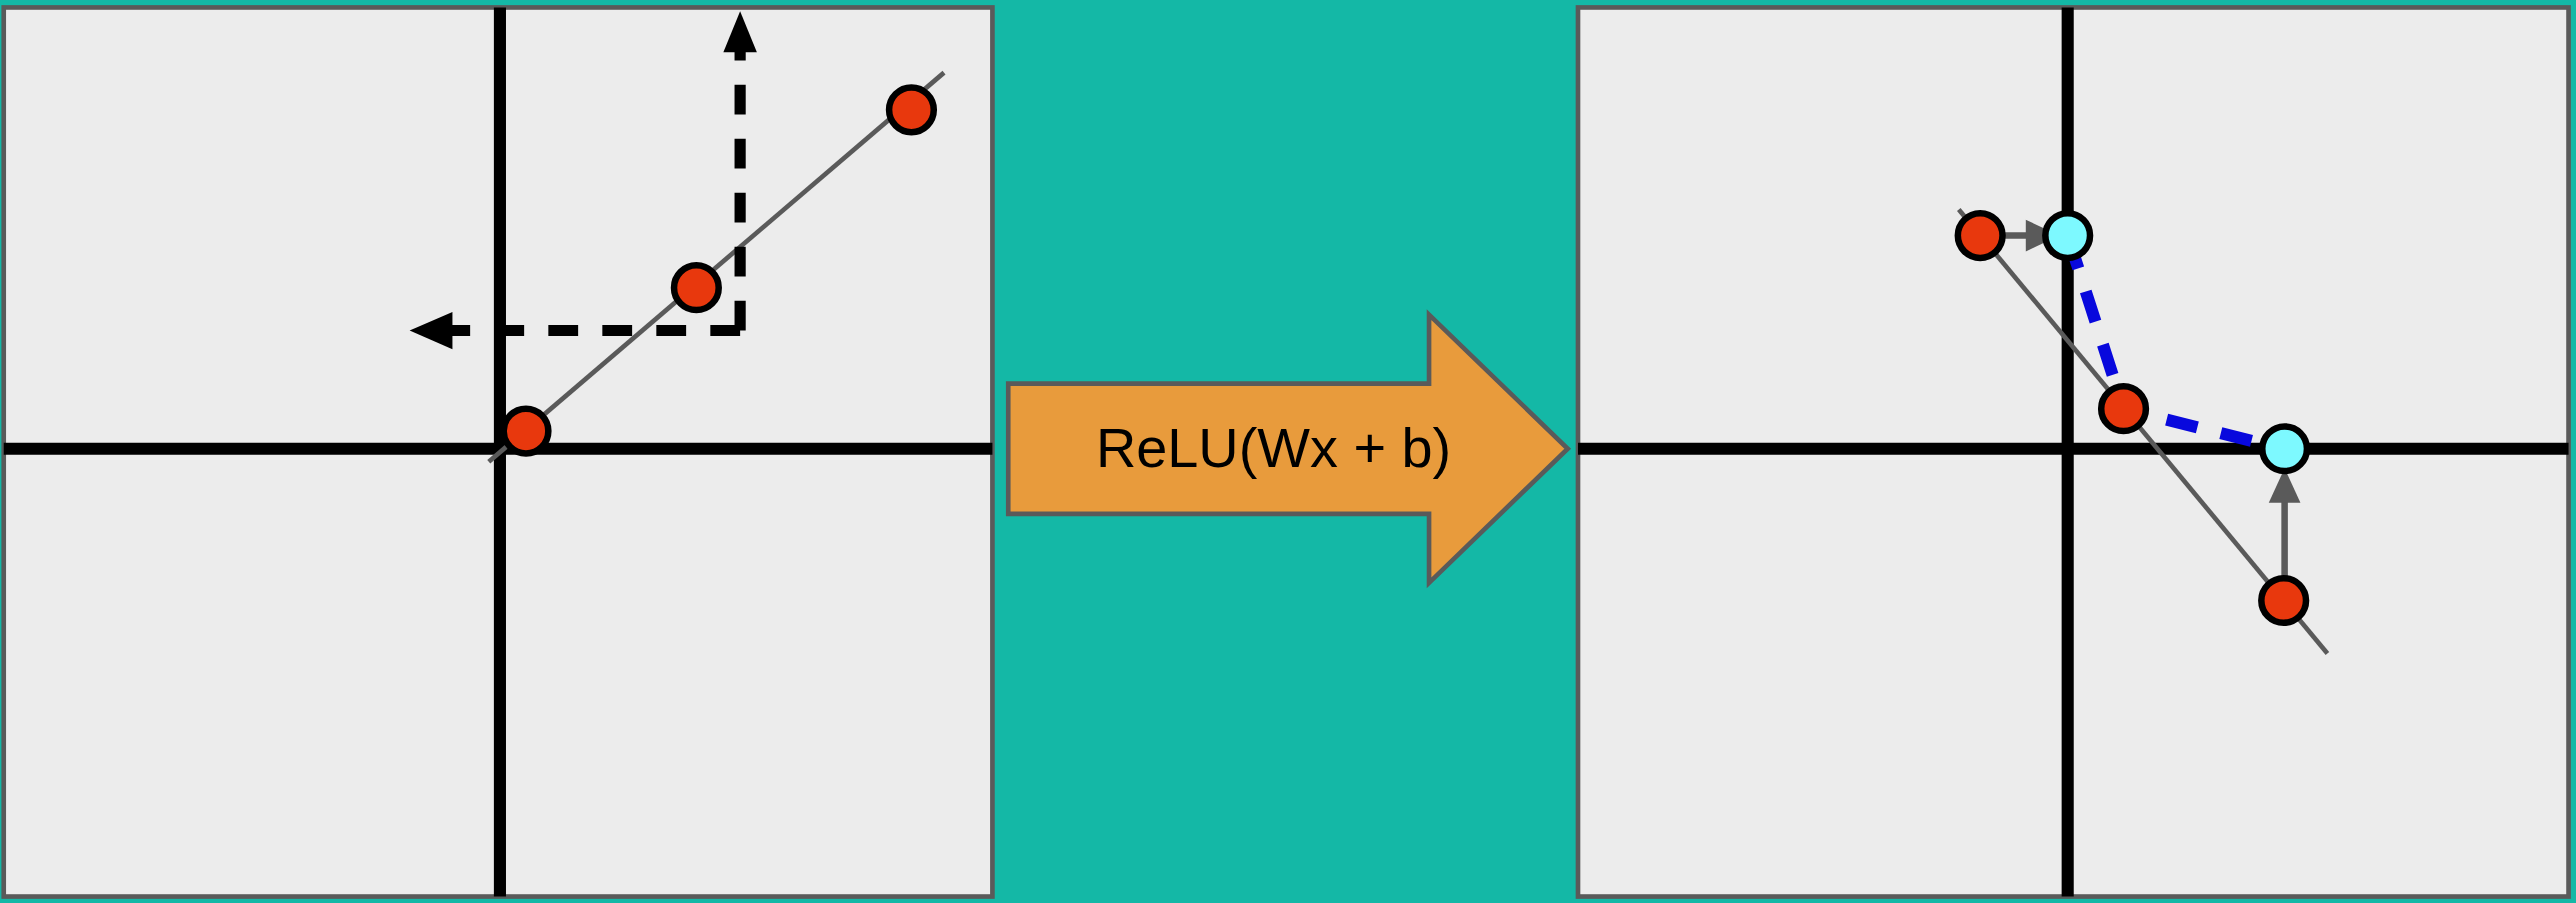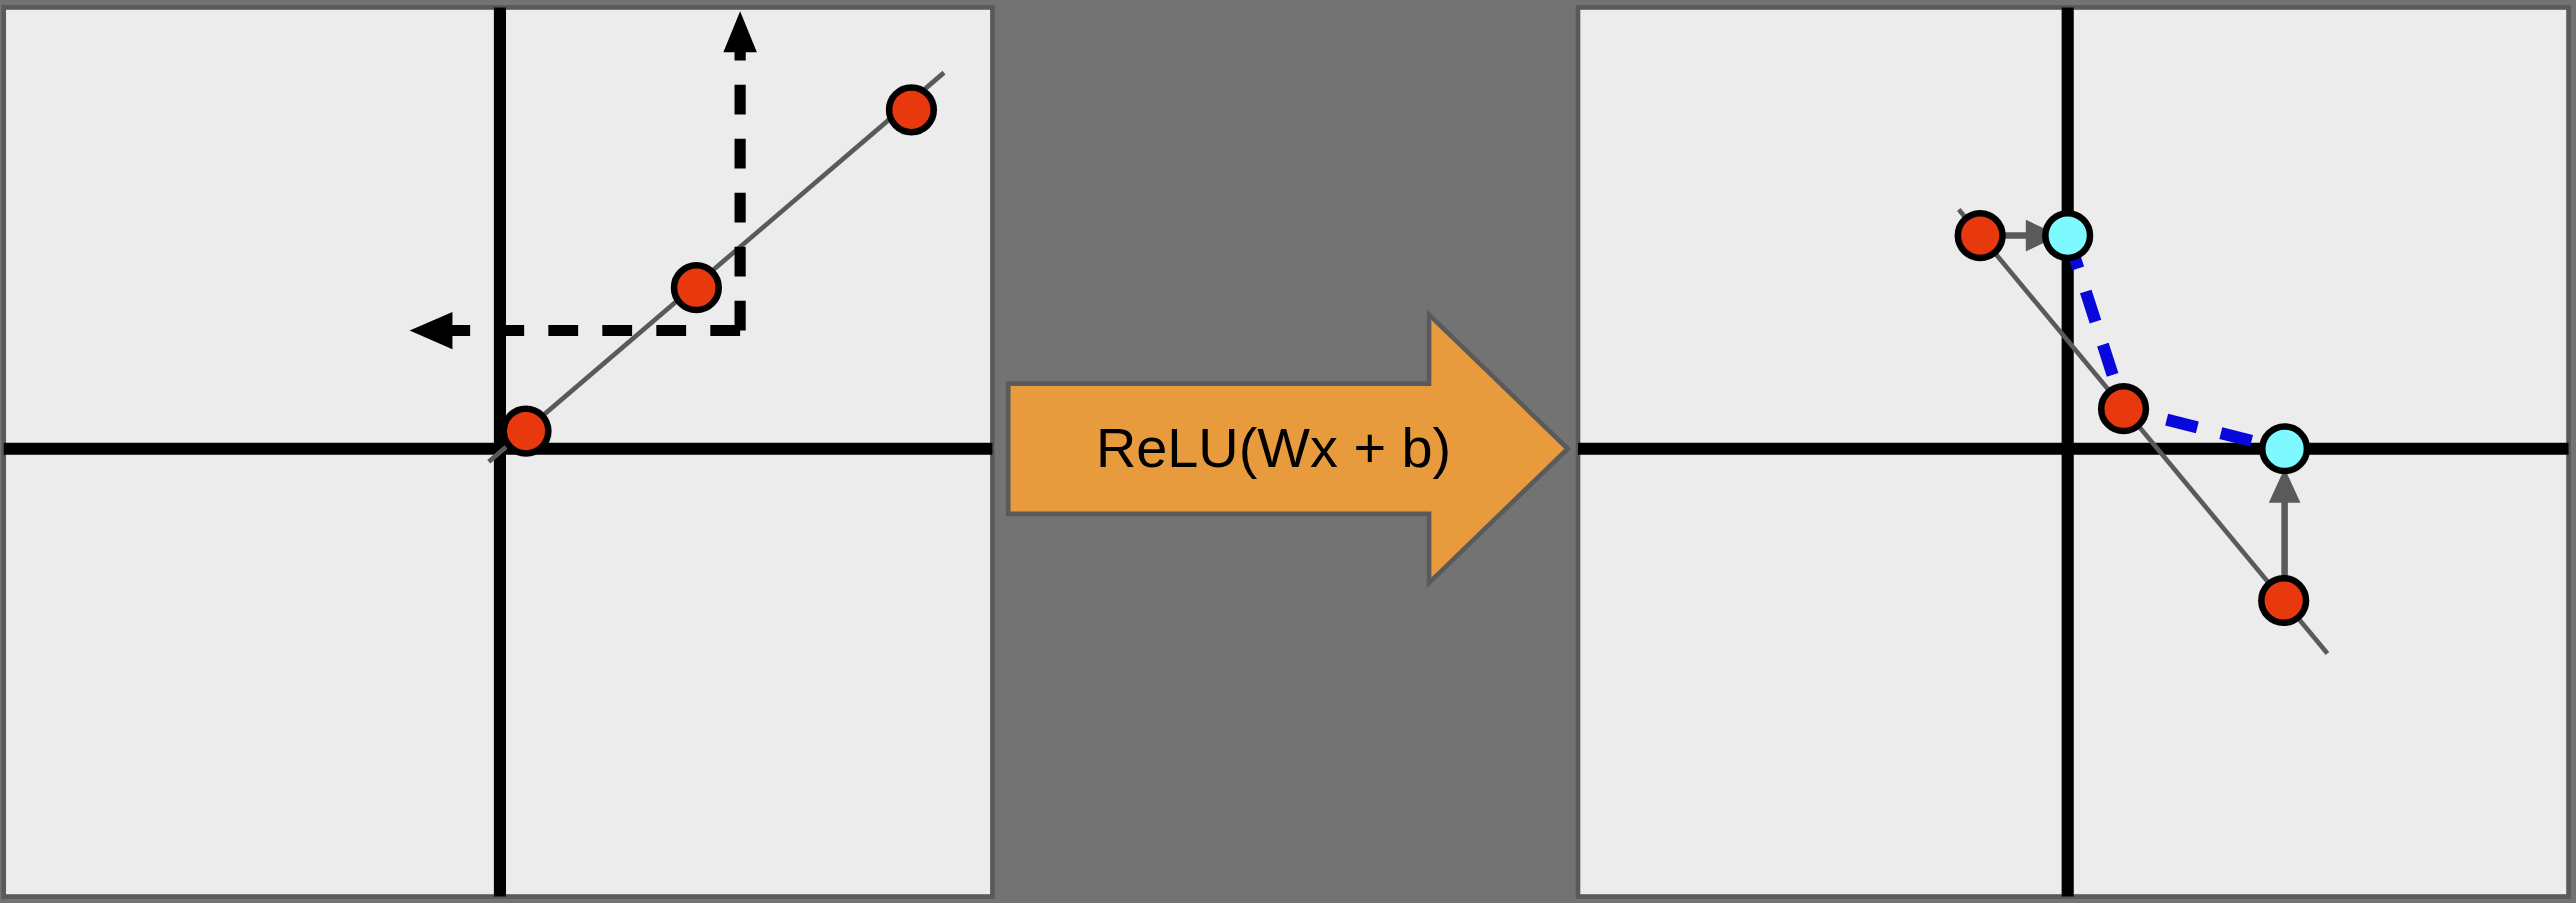--- a/index.html
+++ b/index.html
@@ -10,21 +10,21 @@
   body {
     width: 2576px;
     height: 904px;
     font-family: "Liberation Sans", sans-serif;
     overflow: hidden;
   }
   #stage {
     position: relative;
     width: 2576px;
     height: 904px;
-    background: #737373;
+    background: #14b8a6;
   }
   .panel-svg {
     position: absolute;
     top: 0;
     left: 0;
   }
   .arrow-label-text {
     font-family: "Liberation Sans", sans-serif;
     font-size: 60px;
     fill: #000000;

